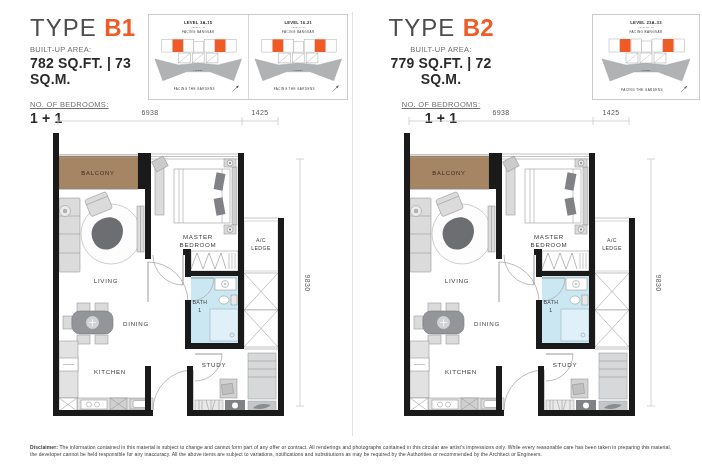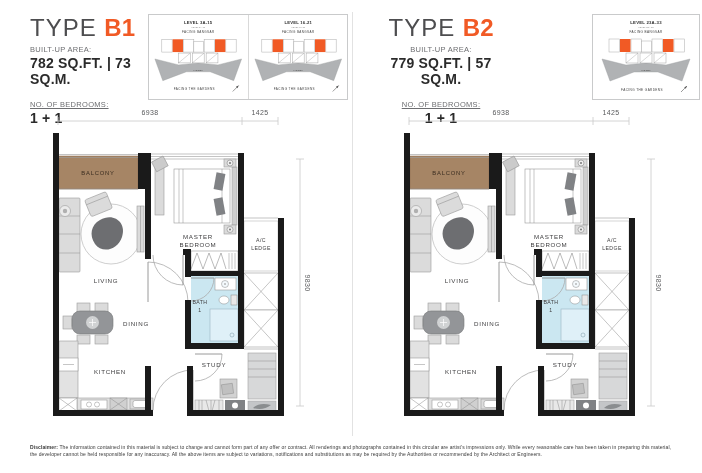--- a/index.html
+++ b/index.html
@@ -344,21 +344,21 @@
 </div>
 </div>
 
 <div class="half" id="half-b2">
   <div class="header">
     <div class="type-title">
       <span>TYPE</span>
       <span class="code">B2</span>
     </div>
     <div class="hlabel">BUILT-UP AREA:</div>
-    <div class="hvalue">779 SQ.FT. | 57 SQ.M.</div>
+    <div class="hvalue">779 SQ.FT. | 72 SQ.M.</div>
     <div class="hlabel gap">NO. OF BEDROOMS:</div>
     <div class="hvalue">1 + 1</div>
   </div>
 
   <div class="keyplan-box">
     <div class="keyplan-cell">
   <svg class="keyplan" viewBox="0 0 100 84">
     <text x="50" y="9" text-anchor="middle" class="kp-level">LEVEL 23A-33</text>
     <text x="50" y="13" text-anchor="middle" class="kp-sub">LEVEL 23A-33</text>
     <text x="50" y="17.5" text-anchor="middle" class="kp-facing">FACING BANGSAR</text>

